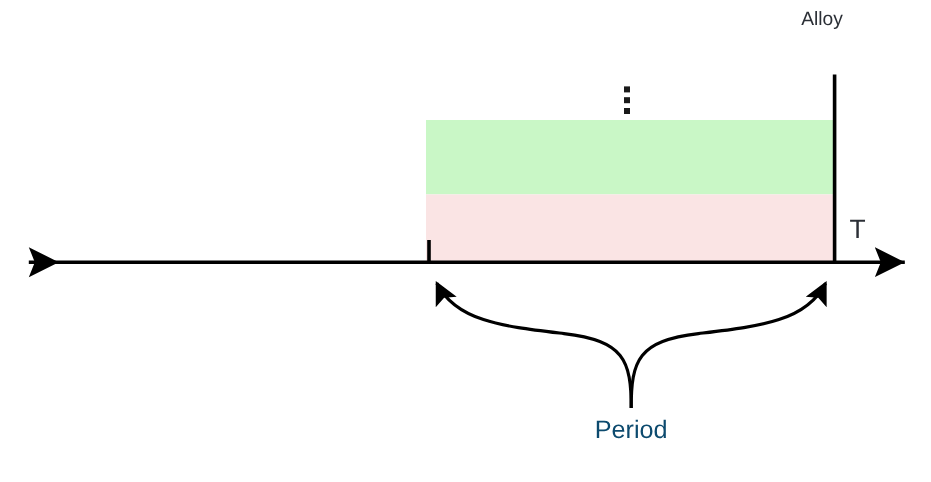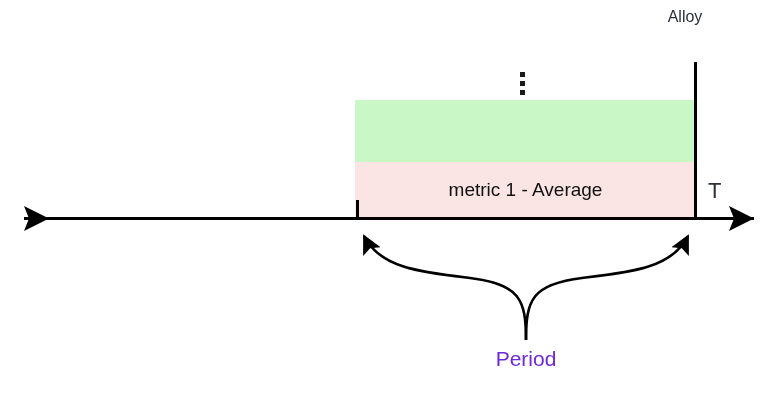--- a/index.html
+++ b/index.html
@@ -70,21 +70,21 @@
     top: 178px;
     font-size: 22px;
     color: #2b2f36;
   }
   #period-label {
     left: 446px;
     top: 347px;
     width: 160px;
     text-align: center;
     font-size: 21px;
-    color: #6d28d9;
+    color: #0c4a6e;
   }
 </style>
 </head>
 <body>
 
 <div id="canvas">
 
   <svg class="diagram-svg" viewBox="0 0 776 402" xmlns="http://www.w3.org/2000/svg">
     <defs>
       <marker id="arrow-left" viewBox="0 0 12 12" refX="10" refY="6" markerWidth="10" markerHeight="10" orient="auto-start-reverse">
@@ -116,19 +116,18 @@
 
     <line x1="24" y1="218.5" x2="754" y2="218.5" stroke="#000000" stroke-width="3" marker-start="url(#arrow-left)" marker-end="url(#arrow-right)"></line>
 
     <path d="M 526 340 C 526 300, 520 284, 470 278 C 420 272, 380 268, 364 236" fill="none" stroke="#000000" stroke-width="2.6" marker-end="url(#arrow-up-a)"></path>
     <path d="M 526 340 C 526 300, 532 284, 582 278 C 632 272, 672 268, 688 236" fill="none" stroke="#000000" stroke-width="2.6" marker-end="url(#arrow-up-b)"></path>
   </svg>
 
   <div class="txt" id="alloy-label"><span>Alloy</span><br></div>
 
 
-  <div class="txt" id="band-1-label">metric 1 - Average</div>
 
   <div class="txt" id="axis-label-t">T</div>
 
   <div class="txt" id="period-label">Period</div>
 
 </div>
 
 </body></html>

